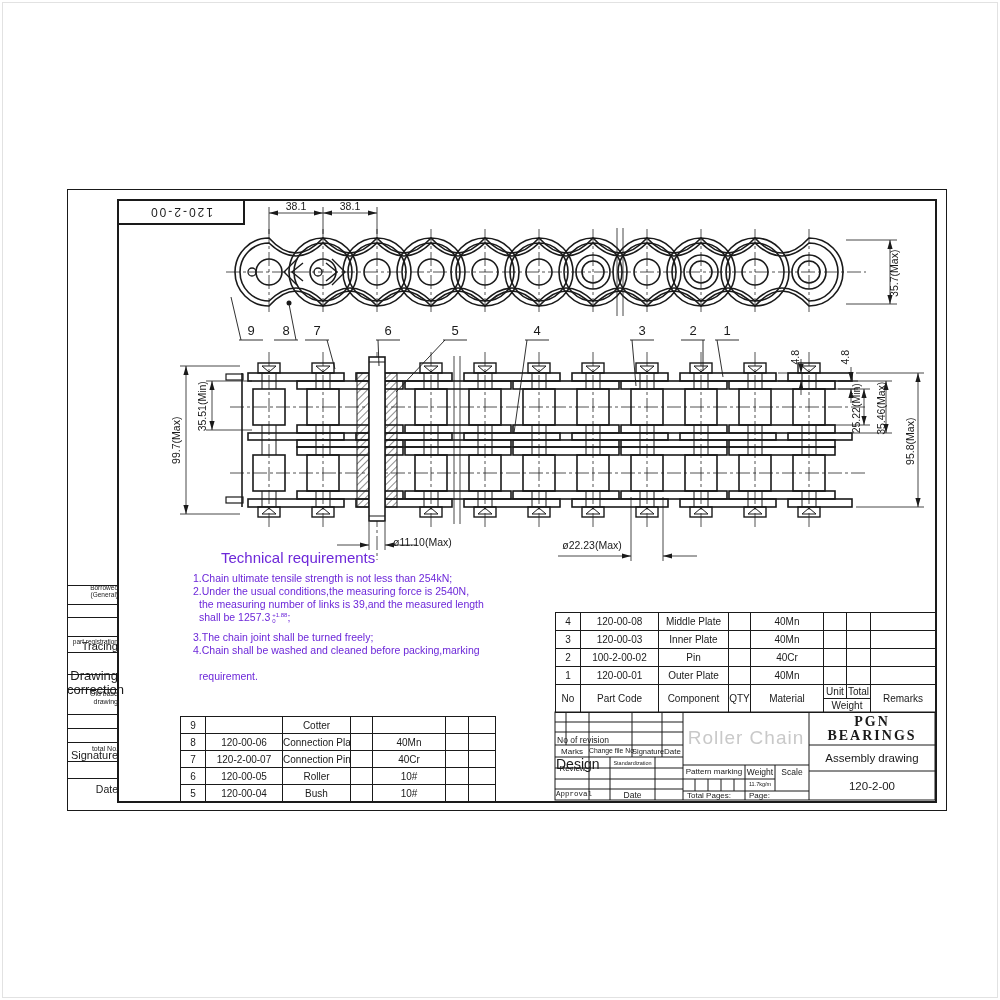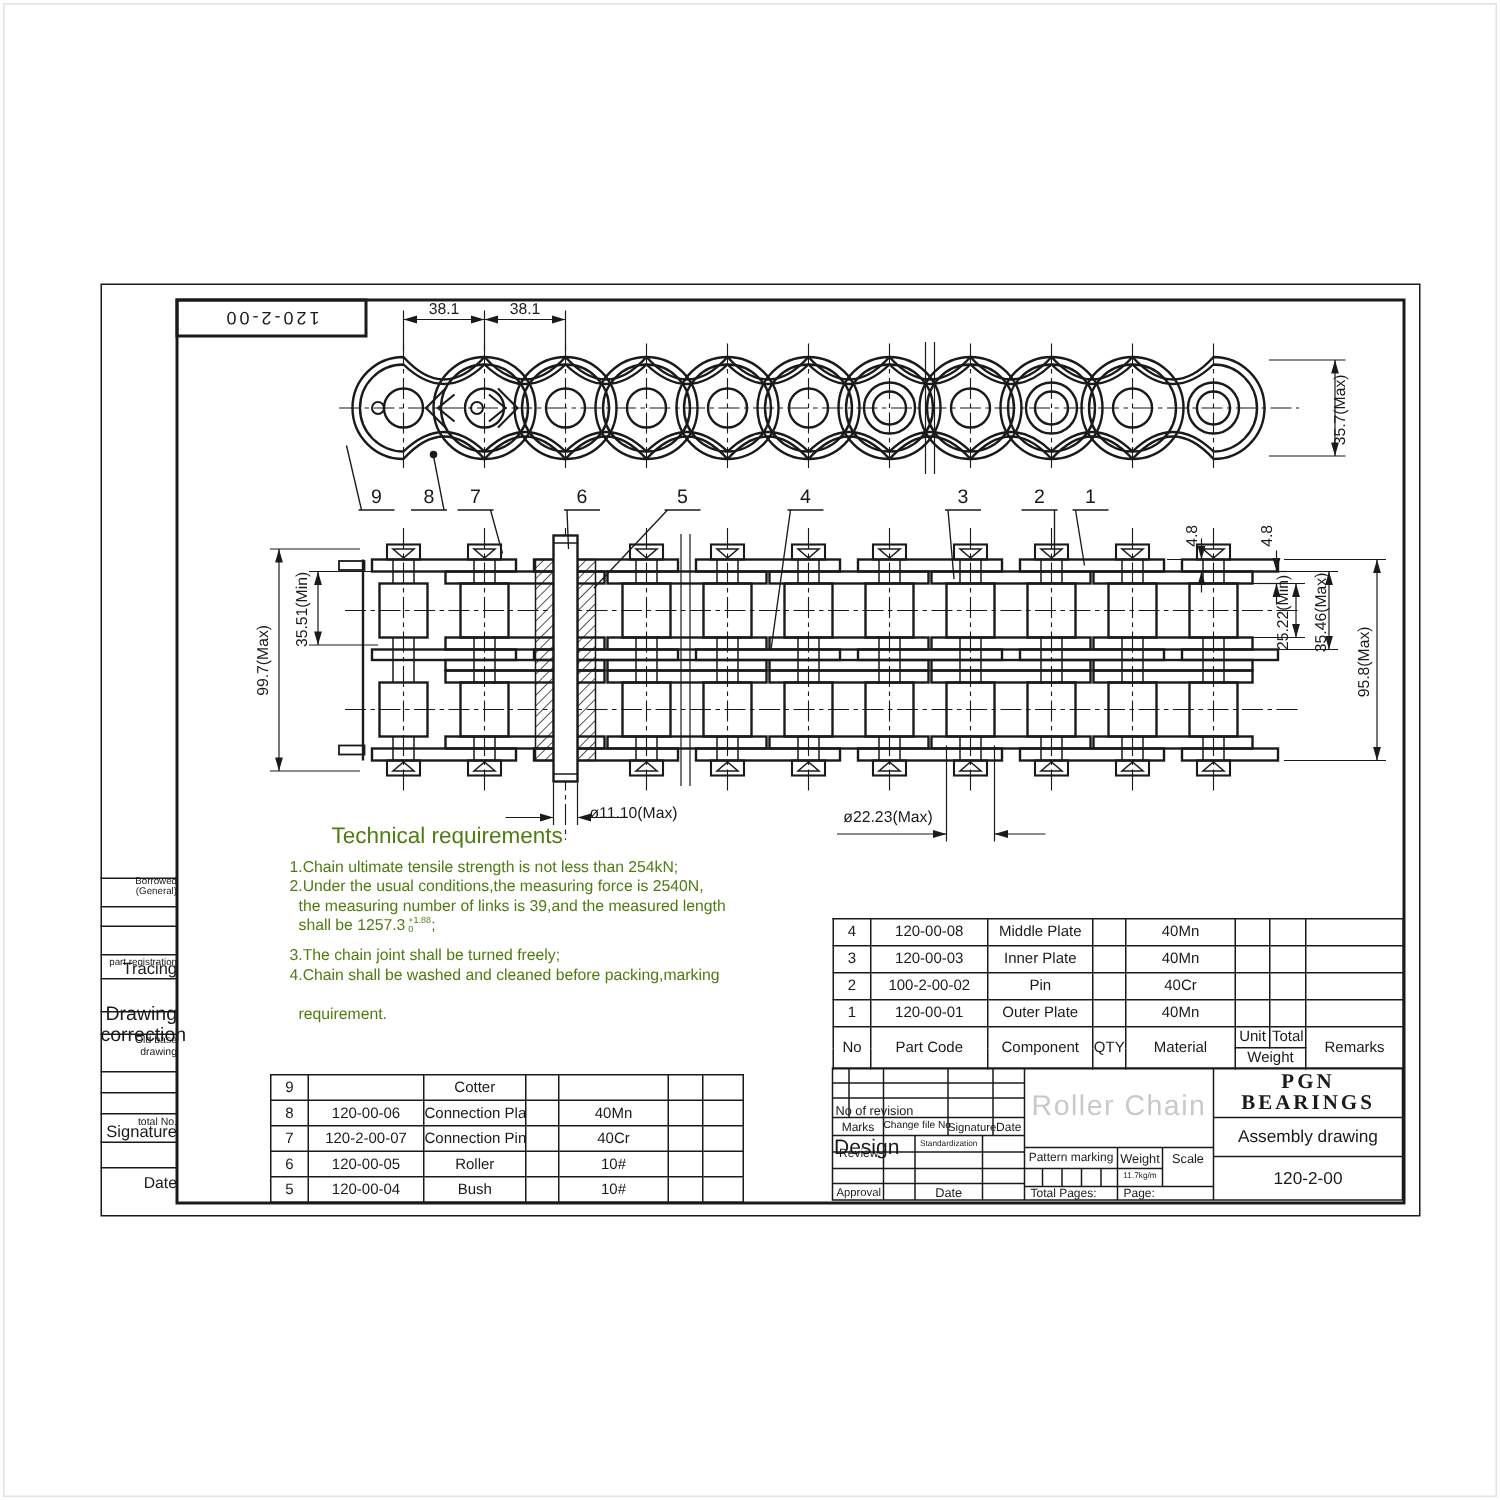--- a/index.html
+++ b/index.html
@@ -11,21 +11,21 @@
   .frame2{position:absolute;border:2px solid #1a1a1a;}
   svg{position:absolute;left:0;top:0;}
   .r180{transform:rotate(180deg);}
   table{border-collapse:collapse;table-layout:fixed;background:#fff0;}
   td{border:1px solid #1a1a1a;font-family:"Liberation Sans",sans-serif;font-size:10px;
      text-align:center;padding:0;overflow:hidden;white-space:nowrap;color:#1a1a1a;}
   .rows18 tr{height:18px;} .rows17 tr{height:17px;} .h14{height:14px;}
   .side-row{position:absolute;left:67px;width:51px;border-bottom:1px solid #1a1a1a;box-sizing:border-box;
             display:flex;flex-direction:column;justify-content:center;}
   .side-row div{text-align:right;line-height:1.1;margin-top:39px;}
-  .tr-line{position:absolute;font-size:10.5px;white-space:nowrap;color:#4d7c0f;}
+  .tr-line{position:absolute;font-size:10.5px;white-space:nowrap;color:#6d28d9;}
   .tolstack{display:inline-flex;flex-direction:column;vertical-align:middle;font-size:6px;line-height:1;margin-left:2px;}
 </style>
 </head>
 <body>
 
 <div id="page">
 
   <div class="frame" style="left:67px;top:189px;width:878px;height:620px"></div>
   <div class="frame2" style="left:117px;top:199px;width:816px;height:600px"></div>
 
@@ -590,21 +590,21 @@
       <div class="abs t" style="left: 681px; top: 322px; width: 24px; font-size: 13px; height: 17px; line-height: 17px;">2</div>
       <div class="abs t" style="left: 715px; top: 322px; width: 24px; font-size: 13px; height: 17px; line-height: 17px;">1</div>
       <div class="abs t" style="left: 557px; top: 734px; width: 80px; font-size: 8.5px; height: 12.5px; line-height: 12.5px; text-align: left;">No of revision</div>
       <div class="abs t" style="left: 555px; top: 746px; width: 34px; font-size: 8px; height: 12px; line-height: 12px;">Marks</div>
       <div class="abs t" style="left: 589px; top: 746px; width: 43px; font-size: 6.8px; height: 10.8px; line-height: 10.8px;">Change file No</div>
       <div class="abs t" style="left: 632px; top: 746px; width: 30px; font-size: 7.5px; height: 11.5px; line-height: 11.5px;">Signature</div>
       <div class="abs t" style="left: 662px; top: 746px; width: 21px; font-size: 8px; height: 12px; line-height: 12px;">Date</div>
       <div class="abs t" style="left: 556px; top: 758px; width: 24px; font-size: 14px; height: 12.5px; line-height: 12.5px;">Design</div>
       <div class="abs t" style="left: 610px; top: 759px; width: 45px; font-size: 5.5px; height: 9.5px; line-height: 9.5px;">Standardization</div>
       <div class="abs t" style="left: 556px; top: 763px; width: 33px; font-size: 8px; height: 12px; line-height: 12px;">Review</div>
-      <div class="abs t" style="left: 556px; top: 789px; width: 33px; font-size: 7.5px; height: 11.5px; line-height: 11.5px;">Approval</div>
+      <div class="abs t" style="left: 556px; top: 789px; width: 33px; font-size: 7.5px; height: 11.5px; line-height: 11.5px; font-family: Liberation Mono, monospace;">Approval</div>
       <div class="abs t" style="left: 610px; top: 789px; width: 45px; font-size: 8.5px; height: 12.5px; line-height: 12.5px;">Date</div>
       <div class="abs t" style="left: 686px; top: 725px; width: 120px; font-size: 19px; height: 26px; line-height: 26px; color: rgb(201, 201, 201); letter-spacing: 1px;">Roller Chain</div>
       <div class="abs t" style="left: 684px; top: 766px; width: 60px; font-size: 8px; height: 12px; line-height: 12px;">Pattern marking</div>
       <div class="abs t" style="left: 746px; top: 766px; width: 28px; font-size: 8.5px; height: 12.5px; line-height: 12.5px;">Weight</div>
       <div class="abs t" style="left: 776px; top: 766px; width: 32px; font-size: 8.5px; height: 12.5px; line-height: 12.5px;">Scale</div>
       <div class="abs t" style="left: 746px; top: 780px; width: 28px; font-size: 5.5px; height: 9.5px; line-height: 9.5px;">11.7kg/m</div>
       <div class="abs t" style="left: 687px; top: 790px; width: 56px; font-size: 8px; height: 12px; line-height: 12px; text-align: left;">Total Pages:</div>
       <div class="abs t" style="left: 749px; top: 790px; width: 40px; font-size: 8px; height: 12px; line-height: 12px; text-align: left;">Page:</div>
       <div class="abs t" style="left: 809px; top: 713px; width: 126px; font-size: 14px; height: 18px; line-height: 18px; font-family: &quot;Liberation Serif&quot;, serif; font-weight: bold; letter-spacing: 2px;">PGN</div>
       <div class="abs t" style="left: 809px; top: 727px; width: 126px; font-size: 14px; height: 18px; line-height: 18px; font-family: &quot;Liberation Serif&quot;, serif; font-weight: bold; letter-spacing: 2px;">BEARINGS</div>

